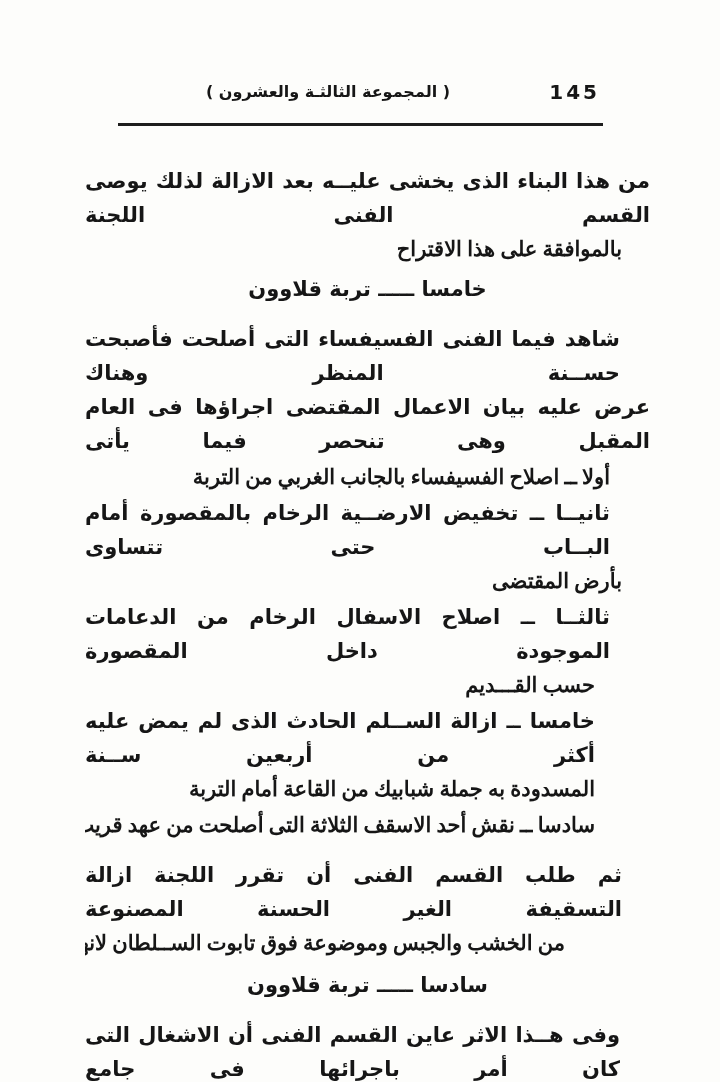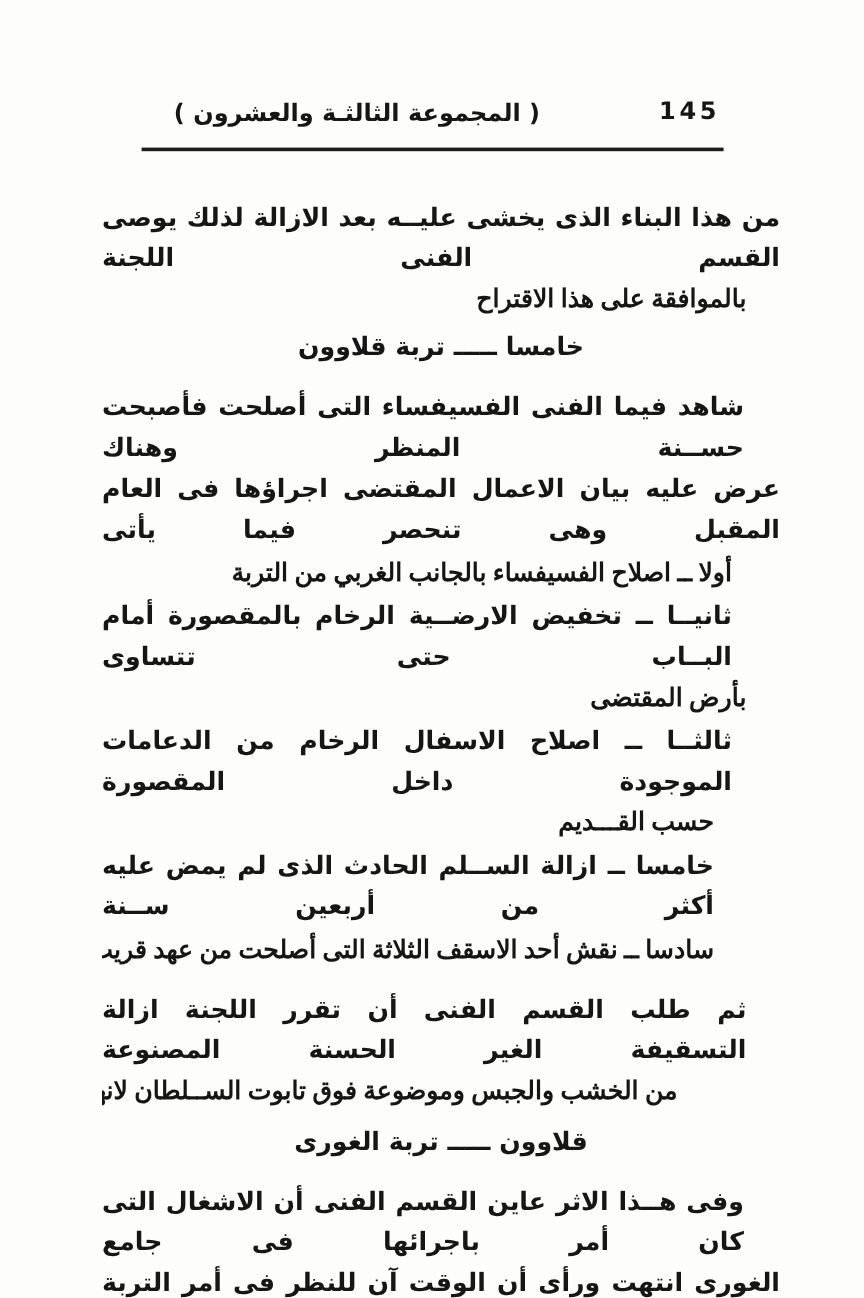--- a/index.html
+++ b/index.html
@@ -11,21 +11,21 @@
     color:#161616;
     font-family:"DejaVu Sans",sans-serif;
     direction:rtl;
     overflow:hidden;
   }
   
   .header{padding:80px 70px 0 85px;}
   .header-row{position:relative;height:34px;}
   .header-title{
     position:absolute;right:200px;top:2px;
-    font-size:20px;font-weight:bold;white-space:nowrap;
+    font-size:16px;font-weight:bold;white-space:nowrap;
   }
   .page-number{
     position:absolute;right:50px;top:0;
     font-size:20px;font-weight:bold;letter-spacing:3px;white-space:nowrap;
   }
   .rule{height:0;border:0;border-top:3px solid #1d1d1d;margin:9px 47px 0 33px;}
   
   .main{padding:22px 70px 0 85px;font-size:21px;font-weight:bold;}
   .ln{line-height:34px;min-height:34px;overflow:hidden;white-space:nowrap;}
   .justify{text-align:justify;text-align-last:justify;white-space:normal;}
@@ -79,32 +79,33 @@
     </div>
 
     <div class="item">
       <div class="ln justify ri40">ثالثــا ــ اصلاح الاسفال الرخام من الدعامات الموجودة داخل المقصورة</div>
       <div class="ln right ri55">حسب القـــديم</div>
     </div>
 
 
     <div class="item">
       <div class="ln justify ri55">خامسا ــ ازالة الســلم الحادث الذى لم يمض عليه أكثر من أربعين ســنة</div>
+      <div class="ln right ri55">المسدودة به جملة شبابيك من القاعة أمام التربة</div>
     </div>
 
     <div class="item">
       <div class="ln right ri55">سادسا ــ نقش أحد الاسقف الثلاثة التى أصلحت من عهد قريب</div>
     </div>
 
     <div class="block">
       <div class="ln justify ri28">ثم طلب القسم الفنى أن تقرر اللجنة ازالة التسقيفة الغير الحسنة المصنوعة</div>
       <div class="ln right ri85">من الخشب والجبس وموضوعة فوق تابوت الســلطان لانها مشوهة له</div>
     </div>
 
-    <div class="ln center heading6">قلاوون ـــــ تربة الغورى</div>
+    <div class="ln center heading6">سادسا ـــــ تربة قلاوون</div>
 
     <div class="block">
       <div class="ln justify ri30">وفى هــذا الاثر عاين القسم الفنى أن الاشغال التى كان أمر باجرائها فى جامع</div>
       <div class="ln justify">الغورى انتهت ورأى أن الوقت آن للنظر فى أمر التربة الموجودة بالجهة الثانية</div>
 
     </div>
 
   </div>
 </div>
 

